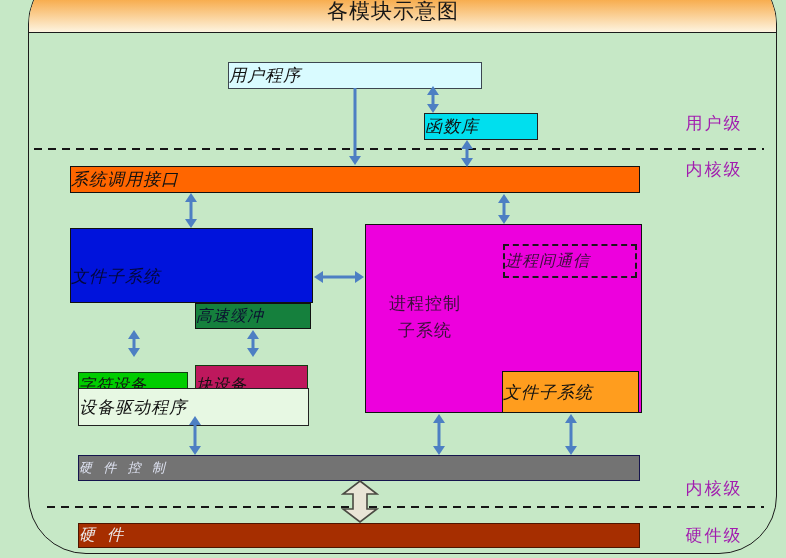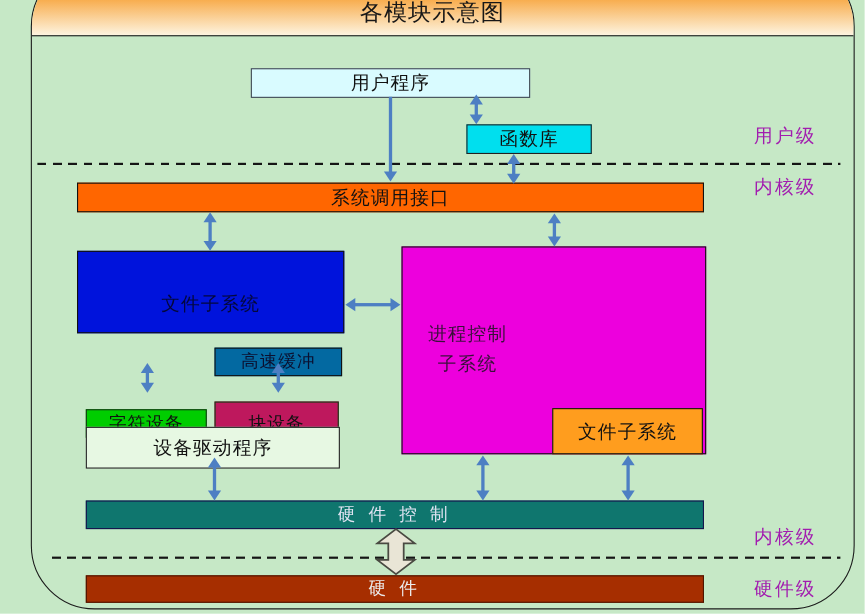--- a/index.html
+++ b/index.html
@@ -32,41 +32,41 @@
   .dash1{left:34px;top:148px;width:730px;}
   .dash2{left:47px;top:506px;width:717px;}
   
   .lvl{
     position:absolute;left:676px;width:76px;text-align:center;
     font-size:17px;letter-spacing:2px;z-index:3;color:#a21caf;
   }
   
   .bx{
     position:absolute;box-sizing:border-box;z-index:2;
-    display:flex;align-items:center;justify-content:center;
-    font-size:17px;letter-spacing:1px;
+    display:flex;align-items:center;
+    font-size:17px;letter-spacing:1px;font-style:italic;
   }
   .user-program{left:228px;top:62px;width:254px;height:27px;background:#d9fbff;border:1px solid #3c4650;}
   .function-library{left:424px;top:113px;width:114px;height:27px;background:#00dfee;border:1px solid #222;}
   .syscall{left:70px;top:166px;width:570px;height:27px;background:#ff6600;border:1.4px solid #111;}
   .file-subsystem{left:70px;top:228px;width:243px;height:75px;background:#0013dc;border:1.4px solid #111;align-items:flex-start;}
   .file-subsystem .fs-label{margin-top:36px;color:#04083a;}
-  .buffer-cache{left:195px;top:316px;width:116px;height:26px;background:#0369a1;border:1.4px solid #111;font-size:16px;color:#0b1030;}
+  .buffer-cache{left:195px;top:303px;width:116px;height:26px;background:#15803d;border:1.4px solid #111;font-size:16px;color:#0b1030;}
   .process-subsystem{left:365px;top:224px;width:277px;height:189px;background:#ed00dd;border:1.4px solid #111;}
   .ps-label{
     position:absolute;left:378px;top:290px;width:94px;z-index:3;
     text-align:center;font-size:17px;line-height:1.6;color:#3a103a;letter-spacing:1px;
   }
   .ipc{left:503px;top:244px;width:134px;height:34px;border:2px dashed #1a1a1a;font-size:16px;color:#3a103a;background:transparent;}
   .scheduler{left:504px;top:300px;width:133px;height:38px;border:2px dashed #1a1a1a;font-size:16px;color:#3a103a;background:transparent;}
   .memory{left:502px;top:371px;width:137px;height:42px;background:#ff9d1e;border:1.6px solid #111;font-size:17px;}
   .char-device{left:78px;top:357px;width:110px;height:26px;background:#00cd00;border:1.6px solid #123c12;font-size:16px;margin-top:15px;}
   .block-device{left:195px;top:365px;width:113px;height:40px;background:#be185d;border:1.6px solid #123c12;font-size:16px;}
   .device-driver{left:78px;top:388px;width:231px;height:38px;background:#e7f8e3;border:1.2px solid #222;}
-  .hw-control{left:78px;top:455px;width:562px;height:26px;background:#0f766e;border:1px solid #15154d;color:#dfe3f2;font-size:16px;letter-spacing:4px;}
+  .hw-control{left:78px;top:455px;width:562px;height:26px;background:#737373;border:1px solid #15154d;color:#dfe3f2;font-size:13px;letter-spacing:4px;}
   .hardware{left:78px;top:523px;width:562px;height:25px;background:#a62e00;border:1px solid #4d1500;color:#ececec;font-size:16px;letter-spacing:4px;}
   
   .arrow{position:absolute;z-index:2;}
   .arrow .line-v{position:absolute;left:50%;transform:translateX(-50%);width:3px;background:#4d7fc3;}
   .arrow .line-h{position:absolute;top:50%;transform:translateY(-50%);height:3px;background:#4d7fc3;}
   .tri{position:absolute;width:0;height:0;}
   .tri.up{left:50%;transform:translateX(-50%);top:0;border-left:6px solid transparent;border-right:6px solid transparent;border-bottom:9px solid #4d7fc3;}
   .tri.down{left:50%;transform:translateX(-50%);bottom:0;border-left:6px solid transparent;border-right:6px solid transparent;border-top:9px solid #4d7fc3;}
   .tri.left{top:50%;transform:translateY(-50%);left:0;border-top:6px solid transparent;border-bottom:6px solid transparent;border-right:9px solid #4d7fc3;}
   .tri.right{top:50%;transform:translateY(-50%);right:0;border-top:6px solid transparent;border-bottom:6px solid transparent;border-left:9px solid #4d7fc3;}
@@ -105,20 +105,23 @@
   </div>
   <div class="bx buffer-cache">
     <span>高速缓冲</span>
   </div>
 
   <div class="bx process-subsystem"></div>
   <div class="ps-label">
     <div>进程控制</div>
     <div>子系统</div>
   </div>
+  <div class="bx ipc">
+    <span>进程间通信</span>
+  </div>
   <div class="bx memory">
     <span>文件子系统</span>
   </div>
 
   <div class="bx char-device">
     <span>字符设备</span>
   </div>
   <div class="bx block-device">
     <span>块设备</span>
   </div>

